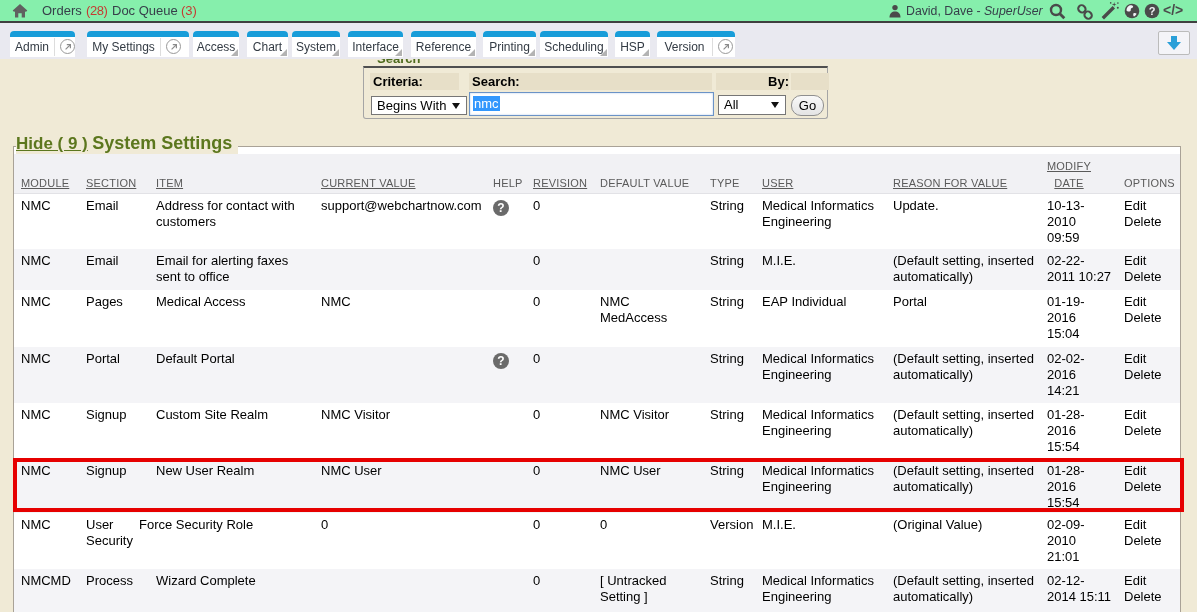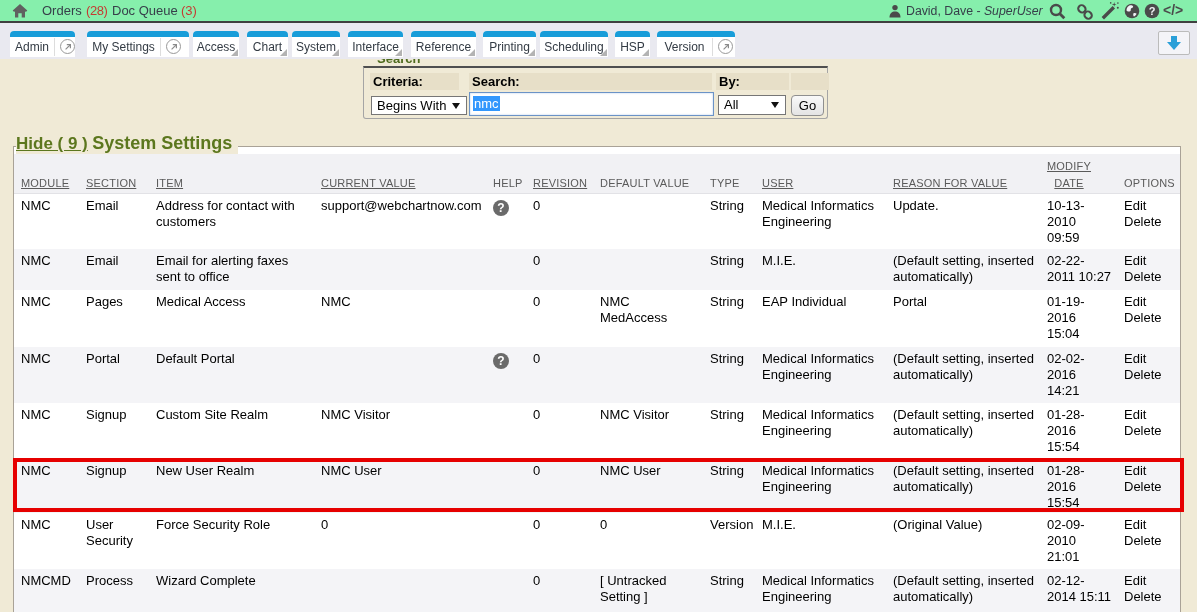--- a/index.html
+++ b/index.html
@@ -164,34 +164,34 @@
 <div class="abs" style="left:1158px;top:8px;width:30px;height:22px;background:#f4f4f8;border:1px solid #bbb;border-radius:2px;">
       <svg style="position:absolute;left:7px;top:3px" width="16" height="16" viewBox="0 0 16 16">
         <path fill="#2a9fd8" d="M5 1 H11 V7 H15 L8 15 L1 7 H5 Z"></path>
       </svg>
     </div>
 </div>
 <div id="sfs">
 <span class="leg">Search</span>
 <div class="shc" style="left:6px;width:86px;">Criteria:</div>
 <div class="shc" style="left:105px;width:240px;">Search:</div>
-<div class="shc" style="left:352px;width:70px;">By:</div>
+<div class="shc" style="left:352px;width:70px;text-align:right;">By:</div>
 <div class="shc" style="left:427px;width:35px;"></div>
 <div class="sel" style="left:7px;top:28px;width:94px;height:17px;">
       <span class="tx" style="top:1px">Begins With</span>
       <span class="ar"></span>
     </div>
 <div class="abs" style="left:105px;top:24px;width:243px;height:22px;background:#fff;border:1px solid #6b93c7;box-shadow:inset 0 0 2px #aac6e8;">
       <span style="position:absolute;left:3px;top:3px;font-size:13px;background:#3297fd;color:#fff;padding:0 1px;">nmc</span>
     </div>
 <div class="sel" style="left:354px;top:27px;width:66px;height:18px;">
       <span class="tx" style="top:1px">All</span>
       <span class="ar"></span>
     </div>
-<div class="abs" style="left:427px;top:27px;width:31px;height:19px;background:linear-gradient(#f9f9f9,#e4e4e4);border:1px solid #8f8f8f;border-radius:4px;text-align:center;line-height:19px;font-size:13px;">Go</div>
+<div class="abs" style="left:427px;top:27px;width:31px;height:19px;background:linear-gradient(#f9f9f9,#e4e4e4);border:1px solid #8f8f8f;border-radius:10px;text-align:center;line-height:19px;font-size:13px;">Go</div>
 </div>
 <div id="fs2">
 <span class="leg"><span id="hide">Hide&nbsp;(&nbsp;9&nbsp;)</span> <span id="sst">System Settings</span></span>
 <div id="thead">
 <div class="h hu" style="left:7px">MODULE</div>
 <div class="h hu" style="left:72px">SECTION</div>
 <div class="h hu" style="left:142px">ITEM</div>
 <div class="h hu" style="left:307px">CURRENT VALUE</div>
 <div class="h" style="left:479px">HELP</div>
 <div class="h hu" style="left:519px">REVISION</div>
@@ -273,21 +273,21 @@
 <div class="c" style="left:586px">NMC User</div>
 <div class="c" style="left:696px">String</div>
 <div class="c" style="left:748px">Medical Informatics<br>Engineering</div>
 <div class="c" style="left:879px">(Default setting, inserted<br>automatically)</div>
 <div class="c" style="left:1033px">01-28-<br>2016<br>15:54</div>
 <div class="c" style="left:1110px">Edit<br>Delete</div>
 </div>
 <div class="row" style="top:366px;height:56px">
 <div class="c" style="left:7px">NMC</div>
 <div class="c" style="left:72px">User<br>Security</div>
-<div class="c" style="left:142px">Force Security Role</div>
+<div class="c" style="left:125px">Force Security Role</div>
 <div class="c" style="left:307px">0</div>
 <div class="c" style="left:519px">0</div>
 <div class="c" style="left:586px">0</div>
 <div class="c" style="left:696px">Version</div>
 <div class="c" style="left:748px">M.I.E.</div>
 <div class="c" style="left:879px">(Original Value)</div>
 <div class="c" style="left:1033px">02-09-<br>2010<br>21:01</div>
 <div class="c" style="left:1110px">Edit<br>Delete</div>
 </div>
 <div class="row g" style="top:422px;height:60px">

